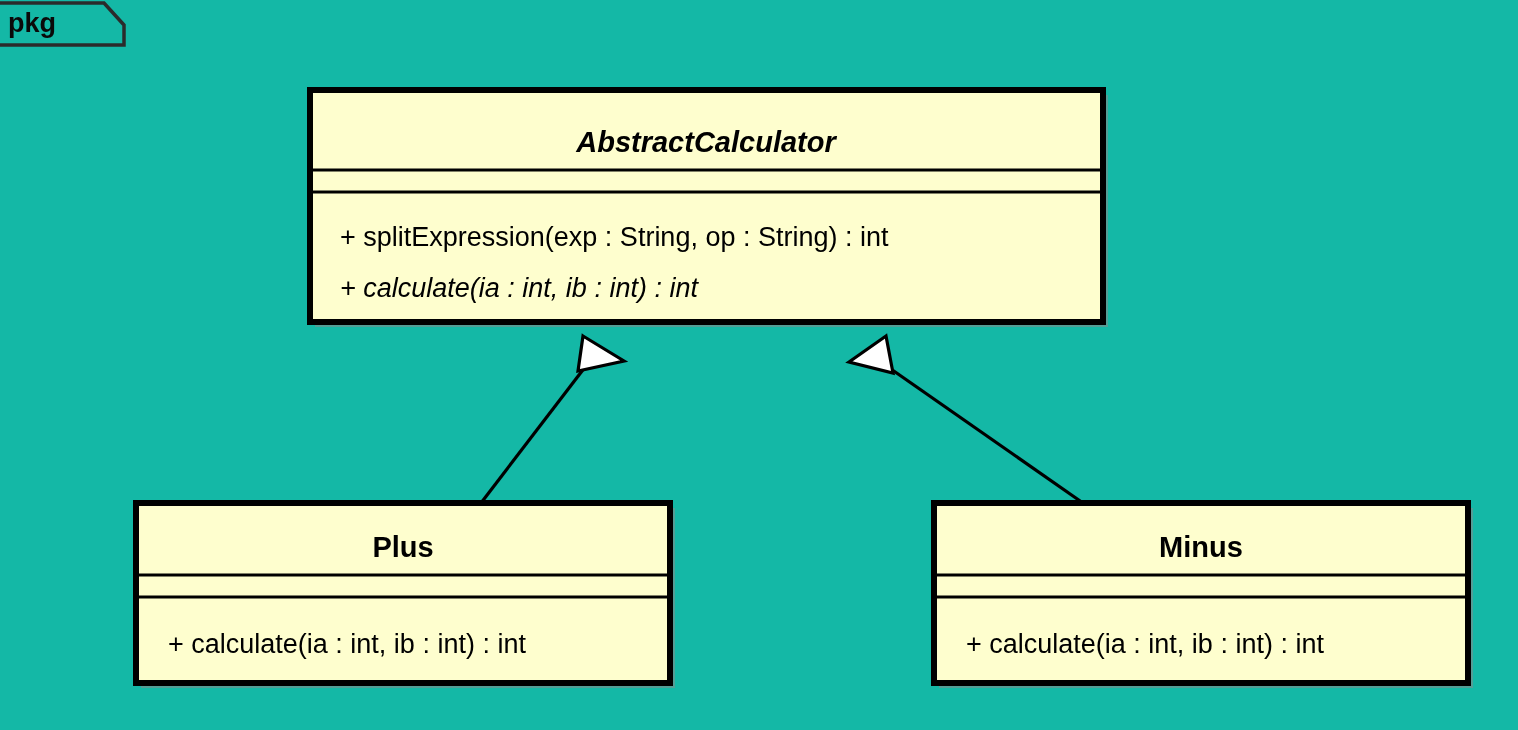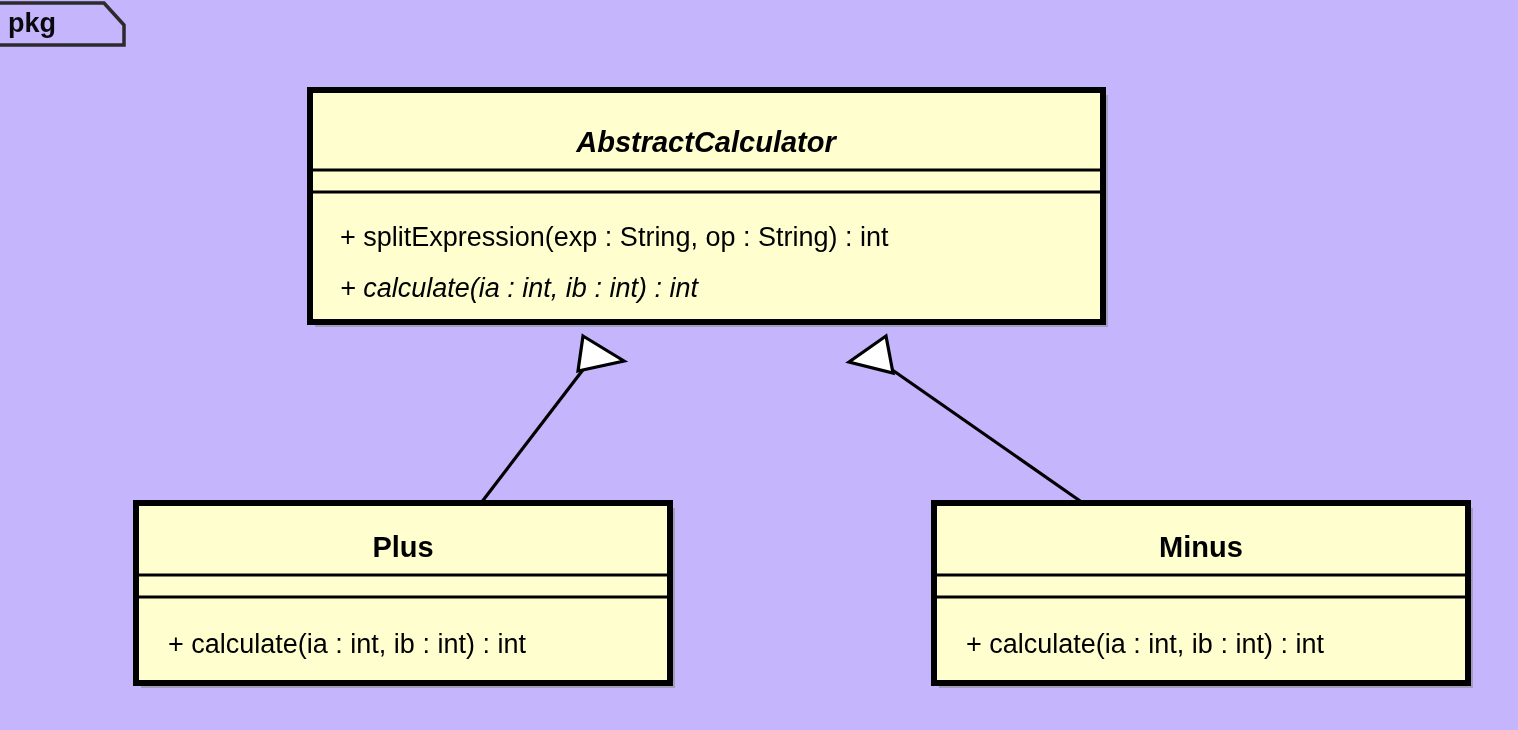--- a/index.html
+++ b/index.html
@@ -11,21 +11,21 @@
   body {
     width: 1518px;
     height: 730px;
     overflow: hidden;
     font-family: "Liberation Sans", sans-serif;
   }
   #diagram-root {
     position: relative;
     width: 1518px;
     height: 730px;
-    background: #c4b5fd;
+    background: #14b8a6;
   }
   svg#uml-canvas {
     position: absolute;
     top: 0;
     left: 0;
     width: 1518px;
     height: 730px;
     display: block;
   }
   .cls-title {

